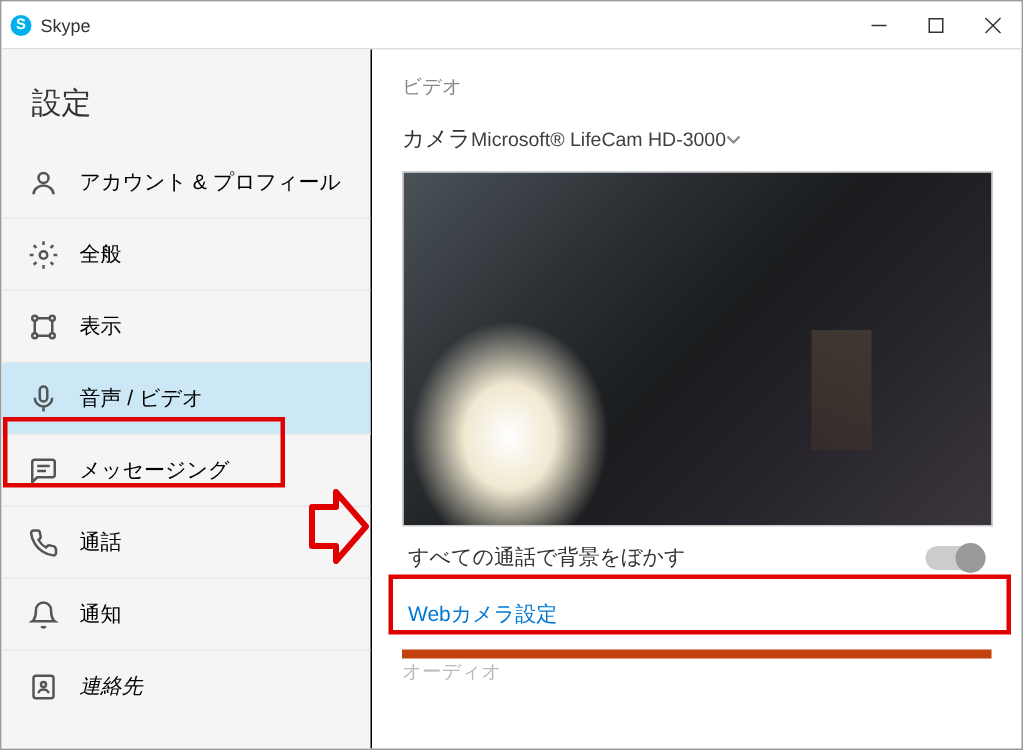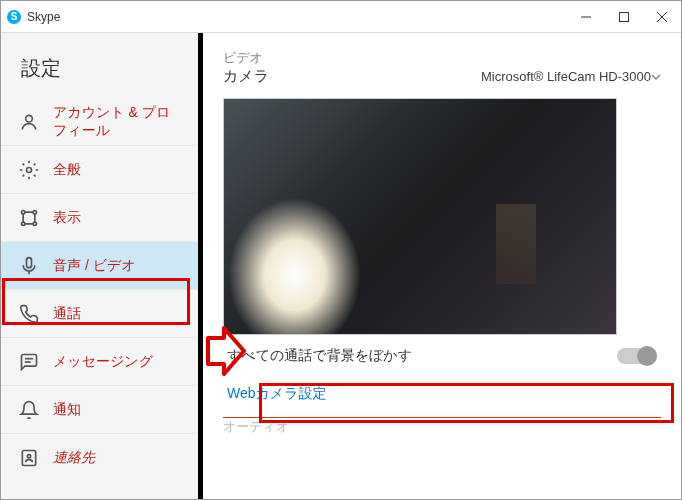--- a/index.html
+++ b/index.html
@@ -8,47 +8,47 @@
     .titlebar { height: 32px; display: flex; align-items: center; border-bottom: 1px solid #ddd; background: #fff; }
     .titlebar-left { display: flex; align-items: center; padding-left: 6px; gap: 6px; }
     .app-icon { width: 14px; height: 14px; border-radius: 50%; background: #00aff0; color: #fff; font-size: 10px; font-weight: bold; text-align: center; line-height: 14px; }
     .titlebar-title { font-size: 12px; color: #333; }
     .titlebar-right { margin-left: auto; display: flex; }
     .win-btn { width: 38px; height: 32px; display: flex; align-items: center; justify-content: center; cursor: pointer; }
     .win-btn svg { width: 12px; height: 12px; }
     
     .content { display: flex; height: calc(100% - 32px); }
     
-    .sidebar { width: 202px; flex-shrink: 0; background: #f5f5f5; border-right: 5px solid #000000; }
+    .sidebar { width: 247px; flex-shrink: 0; background: #f5f5f5; border-right: 1px solid #000000; }
     .sidebar-title { padding: 22px 20px 16px; font-size: 20px; font-weight: 400; color: #333; }
-    .sidebar-item { height: 48px; display: flex; align-items: center; padding: 0 18px; gap: 14px; cursor: pointer; border-bottom: 1px solid #e8e8e8; font-size: 14px; color: #b91c1c; position: relative; }
+    .sidebar-item { height: 48px; display: flex; align-items: center; padding: 0 18px; gap: 14px; cursor: pointer; border-bottom: 1px solid #e8e8e8; font-size: 14px; color: #000000; position: relative; }
     .sidebar-item.active { background: #cce8f7; }
     .sidebar-item .icon { width: 20px; height: 20px; display: flex; align-items: center; justify-content: center; flex-shrink: 0; }
     
     .highlight-red { position: absolute; border: 3px solid #e10000; pointer-events: none; }
     .hl-sidebar { left: 1px; top: 277px; width: 188px; height: 47px; }
     .hl-blur { left: 258px; top: 382px; width: 415px; height: 40px; }
     
     .arrow-right { position: absolute; left: 205px; top: 325px; }
     
     .main { flex: 1; padding: 16px 20px 0 20px; overflow: hidden; }
     .section-tag { font-size: 13px; color: #888; }
-    .camera-row { display: flex; align-items: center; justify-content: space-between; margin-bottom: 12px; }
+    .camera-row { display: flex; align-items: center; justify-content: flex-start; margin-bottom: 12px; margin-top: 16px; }
     .camera-label { font-size: 15px; color: #333; }
     .camera-select { font-size: 13px; color: #404040; display: flex; align-items: center; gap: 0; cursor: pointer; }
     
     .preview { width: 394px; height: 237px; background: radial-gradient(ellipse 120px 140px at 18% 75%, #fff 0%, #f0e8d0 25%, transparent 55%), linear-gradient(135deg, #4a5258 0%, #2a2e32 30%, #1a1c1e 50%, #26242a 70%, #3a363c 100%); border: 1px solid #ccc; position: relative; overflow: hidden; }
     .preview::after { content: ""; position: absolute; right: 80px; bottom: 50px; width: 40px; height: 80px; background: linear-gradient(180deg, #6a5840 0%, #4a3828 100%); opacity: 0.4; }
     
     .blur-row { display: flex; align-items: center; justify-content: space-between; padding: 12px 4px; }
     .blur-label { font-size: 14px; color: #333; }
     .toggle { width: 40px; height: 16px; background: #ccc; border-radius: 8px; position: relative; cursor: pointer; }
     .toggle::after { content: ""; position: absolute; right: 0; top: -2px; width: 20px; height: 20px; background: #999; border-radius: 50%; }
     
-    .link { color: #0078d4; font-size: 14px; padding: 8px 4px 14px; cursor: pointer; border-bottom: 1px solid #c2410c; }
+    .link { color: #0078d4; font-size: 14px; padding: 8px 4px 14px; cursor: pointer; border-bottom: 6px solid #c2410c; }
     .audio-tag { font-size: 13px; color: #bbb; }
   </style>
 </head>
 <body>
 
 <div class="titlebar">
   <div class="titlebar-left">
     <div class="app-icon">S</div>
     <div class="titlebar-title">Skype</div>
   </div>
@@ -115,35 +115,35 @@
             <rect x="9" y="2" width="6" height="12" rx="3"></rect>
             <path d="M5 11a7 7 0 0014 0M12 18v4"></path>
           </svg>
       </span>
       <span>音声 / ビデオ</span>
     </div>
 
     <div class="sidebar-item">
       <span class="icon">
         <svg viewBox="0 0 24 24" width="20" height="20" fill="none" stroke="#555" stroke-width="2">
-            <path d="M22 16.9v3a2 2 0 01-2.2 2 19.8 19.8 0 01-8.6-3.1 19.5 19.5 0 01-6-6A19.8 19.8 0 012.1 4.2 2 2 0 014.1 2h3a2 2 0 012 1.7c.1.9.3 1.8.6 2.6a2 2 0 01-.5 2.1L8 9.6a16 16 0 006 6l1.2-1.2a2 2 0 012.1-.5c.8.3 1.7.5 2.6.6a2 2 0 011.7 2z"></path>
-          </svg>
-      </span>
-      <span>通話</span>
-    </div>
-
-    <div class="sidebar-item">
-      <span class="icon">
-        <svg viewBox="0 0 24 24" width="20" height="20" fill="none" stroke="#555" stroke-width="2">
             <path d="M21 15a2 2 0 01-2 2H7l-4 4V5a2 2 0 012-2h14a2 2 0 012 2z"></path>
             <line x1="7" y1="8" x2="17" y2="8"></line>
             <line x1="7" y1="12" x2="14" y2="12"></line>
           </svg>
       </span>
       <span>メッセージング</span>
+    </div>
+
+    <div class="sidebar-item">
+      <span class="icon">
+        <svg viewBox="0 0 24 24" width="20" height="20" fill="none" stroke="#555" stroke-width="2">
+            <path d="M22 16.9v3a2 2 0 01-2.2 2 19.8 19.8 0 01-8.6-3.1 19.5 19.5 0 01-6-6A19.8 19.8 0 012.1 4.2 2 2 0 014.1 2h3a2 2 0 012 1.7c.1.9.3 1.8.6 2.6a2 2 0 01-.5 2.1L8 9.6a16 16 0 006 6l1.2-1.2a2 2 0 012.1-.5c.8.3 1.7.5 2.6.6a2 2 0 011.7 2z"></path>
+          </svg>
+      </span>
+      <span>通話</span>
     </div>
 
     <div class="sidebar-item">
       <span class="icon">
         <svg viewBox="0 0 24 24" width="20" height="20" fill="none" stroke="#555" stroke-width="2">
             <path d="M18 8A6 6 0 006 8c0 7-3 9-3 9h18s-3-2-3-9M13.7 21a2 2 0 01-3.4 0"></path>
           </svg>
       </span>
       <span>通知</span>
     </div>

